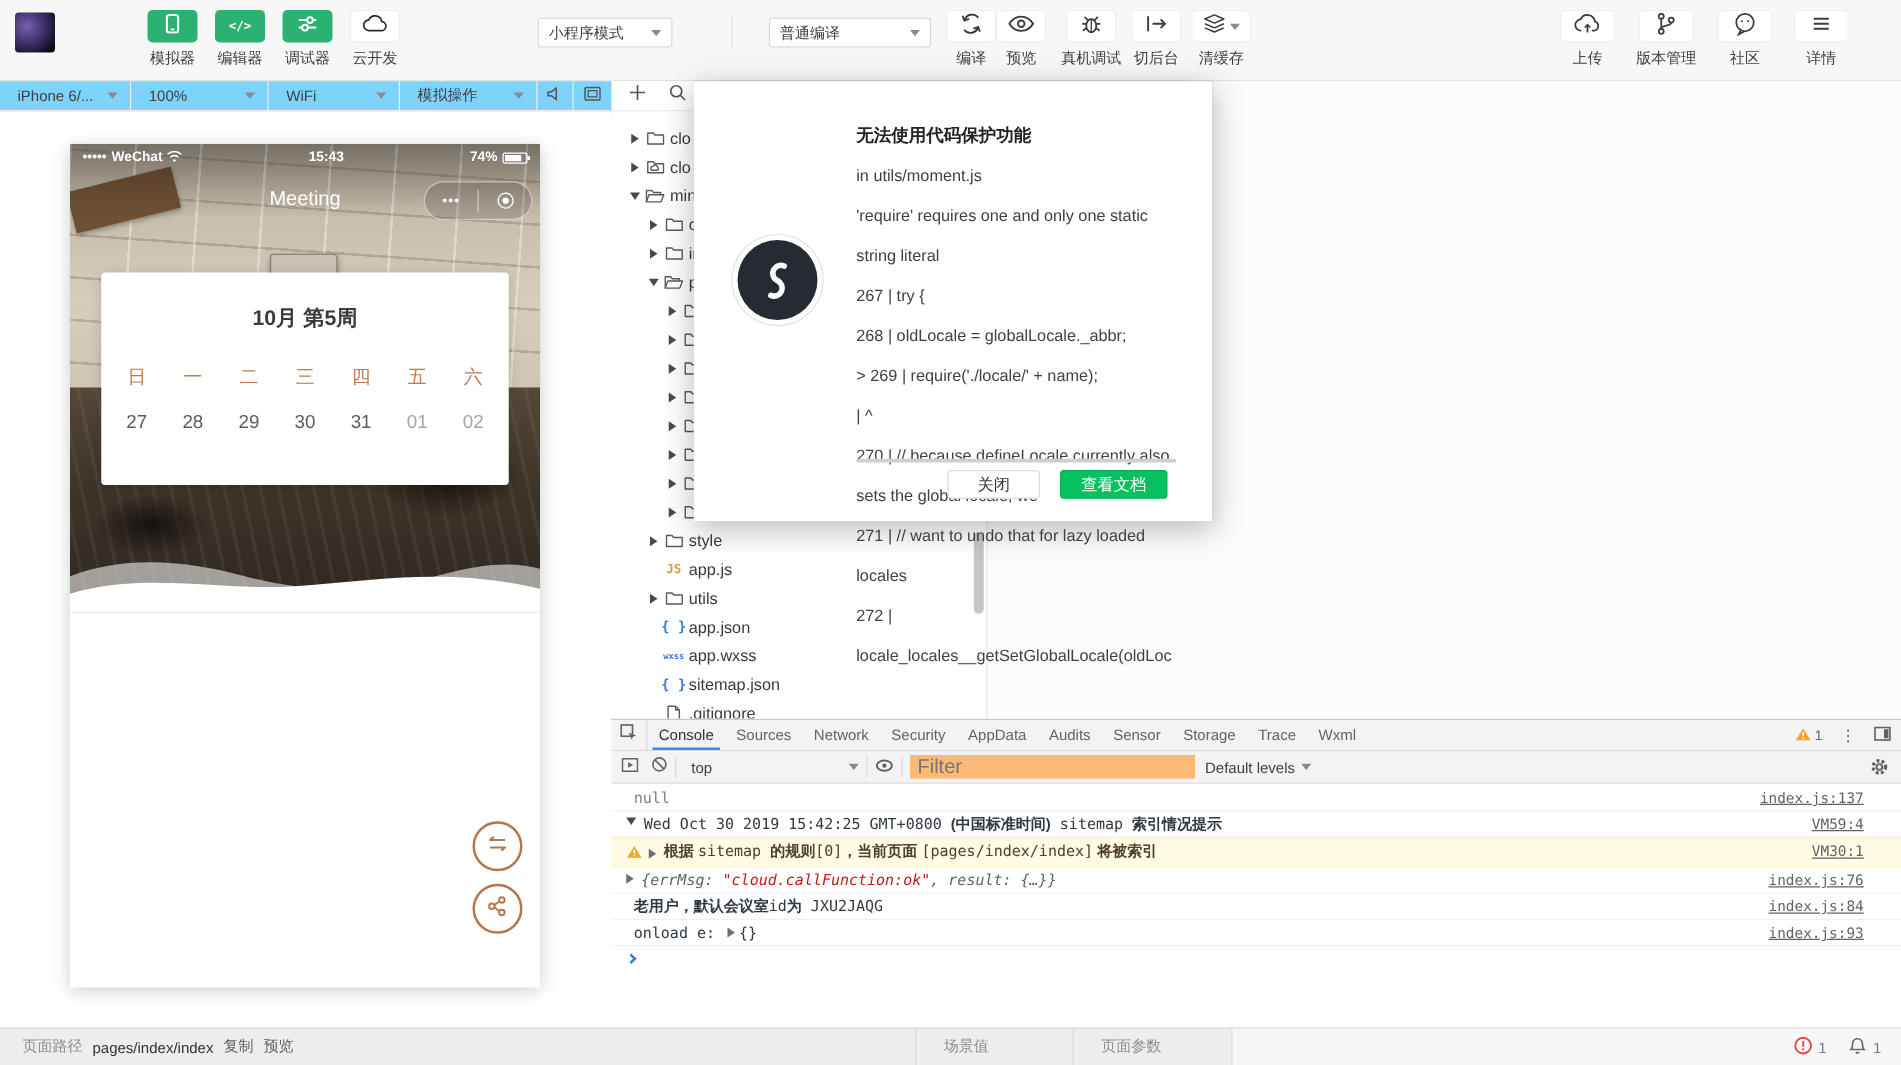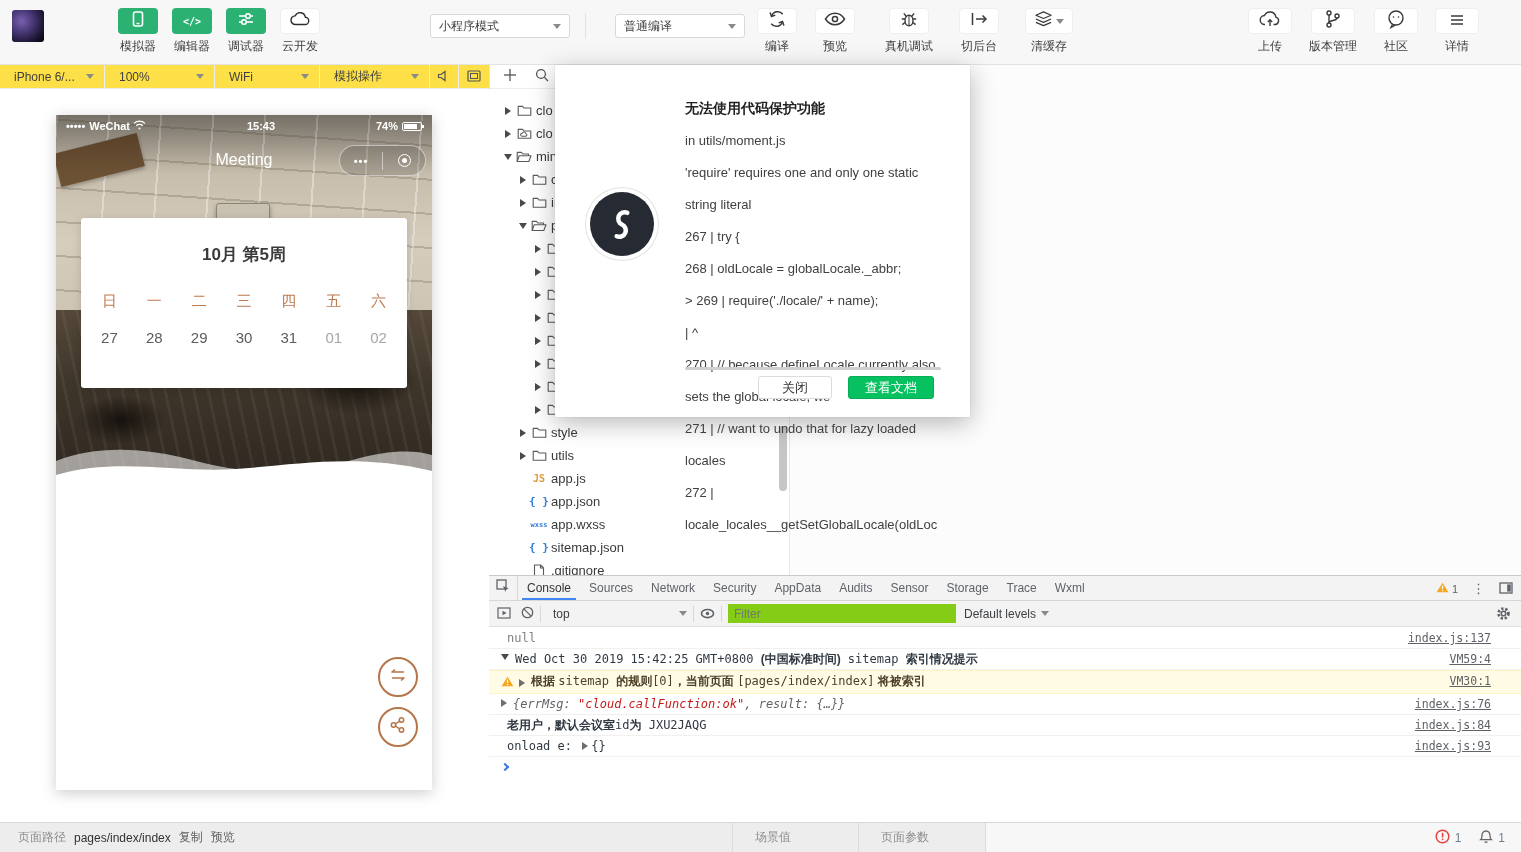--- a/index.html
+++ b/index.html
@@ -9,30 +9,30 @@
   
   .topbar{position:absolute;left:0;top:0;width:1521px;height:65px;background:#f7f7f7;border-bottom:1px solid #e3e3e3;}
   .avatar{position:absolute;left:12px;top:10px;width:32px;height:32px;border-radius:3px;
     background:radial-gradient(circle at 30% 35%,#7b5fb0 0%,#4b3a7a 35%,#1a1430 75%,#000 100%);}
   .toolbtn{display:flex;flex-direction:column;align-items:center;cursor:pointer;}
   .toolbtn .lbl{margin-top:4px;font-size:12px;color:#3f3f3f;white-space:nowrap;}
   .chip{width:40px;height:26px;border-radius:4px;display:flex;align-items:center;justify-content:center;}
   .chip.green{background:#2bb273;}
   .chip.white{background:#fff;border:1px solid #efefef;}
   .navgroup{position:absolute;left:118px;top:8px;display:flex;gap:14px;}
-  .actiongroup{position:absolute;left:757px;top:8px;display:flex;gap:18px;}
+  .actiongroup{position:absolute;left:757px;top:8px;display:flex;}
   .rightgroup{position:absolute;left:1248px;top:8px;display:flex;gap:17px;}
   .codechip{color:#fff;font-family:"DejaVu Sans Mono",monospace;font-size:10px;font-weight:bold;}
   .select{background:#fff;border:1px solid #d9d9d9;border-radius:3px;font-size:12px;color:#3f3f3f;
     display:flex;align-items:center;padding:0 8px;cursor:pointer;}
   .select .txt{flex:1;white-space:nowrap;overflow:hidden;}
   .caret{width:0;height:0;border-left:4px solid transparent;border-right:4px solid transparent;border-top:5px solid #8a8a8a;display:inline-block;}
   .vsep{position:absolute;width:1px;background:#e2e2e2;}
   
-  .simbar{position:absolute;left:0;top:65px;width:489px;height:24px;background:#fde047;border-bottom:1px solid #ececec;display:flex;}
+  .simbar{position:absolute;left:0;top:65px;width:489px;height:24px;background:#7dd3fc;border-bottom:1px solid #ececec;display:flex;}
   .simcell{height:100%;border-right:1px solid #ececec;display:flex;align-items:center;padding:0 10px 0 14px;font-size:12px;color:#3f3f3f;cursor:pointer;}
   .simcell .txt{flex:1;}
   .iconcell{width:29px;display:flex;align-items:center;justify-content:center;border-right:1px solid #ececec;cursor:pointer;}
   .treeheader{position:absolute;left:489px;top:65px;width:301px;height:24px;background:#fff;border-bottom:1px solid #eee;display:flex;align-items:center;gap:18px;padding-left:14px;}
   
   .phone{position:absolute;left:56px;top:115px;width:376px;height:675px;background:#fff;box-shadow:0 3px 14px rgba(0,0,0,.2);z-index:5;}
   .photo{position:absolute;left:0;top:0;width:376px;height:375px;overflow:hidden;}
   .ceiling{position:absolute;left:0;top:0;width:100%;height:56%;
     background:linear-gradient(180deg,#a29a8c 0%,#c6bcab 25%,#d6cdbd 60%,#cdc3b2 100%);}
   .ceiling:before{content:"";position:absolute;inset:0;
@@ -100,21 +100,21 @@
   .tab{padding:0 9px;display:flex;align-items:center;font-size:12px;color:#5f6368;cursor:pointer;position:relative;}
   .tab.active{color:#333;}
   .tab.active:after{content:"";position:absolute;left:4px;right:4px;bottom:0;height:2px;background:#4285f4;}
   .tabright{position:absolute;right:8px;top:0;height:25px;display:flex;align-items:center;gap:14px;}
   .warnbadge{display:flex;align-items:center;gap:3px;font-size:11px;color:#5f6368;cursor:pointer;}
   .vdots{color:#5f6368;font-size:13px;cursor:pointer;letter-spacing:0;line-height:10px;}
   .filterbar{position:absolute;left:0;top:25px;width:100%;height:26px;background:#f3f3f3;border-bottom:1px solid #e0e0e0;display:flex;align-items:center;}
   .fsep{width:1px;height:16px;background:#d7d7d7;margin:0 6px;}
   .ctxsel{display:flex;align-items:center;width:140px;font-size:12px;color:#3c4043;cursor:pointer;padding-left:6px;}
   .ctxsel .txt{flex:1;}
-  .filterinput{width:228px;height:19px;border:none;background:#84cc16;font-size:12px;color:#333;padding:0 6px;outline:none;}
+  .filterinput{width:228px;height:19px;border:none;background:#fdba74;font-size:16px;color:#333;padding:0 6px;outline:none;}
   .levels{display:flex;align-items:center;gap:5px;font-size:12px;color:#3c4043;margin-left:8px;cursor:pointer;}
   .gearbox{position:absolute;right:10px;display:flex;align-items:center;cursor:pointer;}
   .console{position:absolute;left:0;top:52px;width:100%;bottom:0;background:#fff;
     font-family:"DejaVu Sans Mono",monospace;font-size:12px;color:#303942;}
   .crow{display:flex;align-items:flex-start;padding:3px 30px 3px 12px;border-bottom:1px solid #f0f0f0;line-height:14px;}
   .crow.warn{background:#fffbe5;border-top:1px solid #fff5c2;border-bottom-color:#fff5c2;color:#4d4128;}
   .crow .gut{display:inline-flex;align-items:center;gap:5px;margin-right:6px;padding-top:2px;}
   .crow .content{flex:1;word-break:break-all;}
   .crow .srclink{margin-left:auto;padding-left:16px;color:#5f6368;text-decoration:underline;font-size:11.5px;cursor:pointer;white-space:nowrap;}
   .seg-cn{font-family:"Liberation Sans",sans-serif;font-weight:bold;}
@@ -170,21 +170,21 @@
     <div class="toolbtn">
       <div class="chip white">
           <span><svg width="20" height="14" viewBox="0 0 20 14">
               <path d="M5.5 12.5 a4.3 4.3 0 0 1 -.4-8.6 a5.4 5.4 0 0 1 10.3 1.4 a3.6 3.6 0 0 1 -.6 7.2 Z" fill="none" stroke="#2e2e2e" stroke-width="1.4" stroke-linejoin="round"></path>
             </svg></span>
         </div>
       <span class="lbl">云开发</span>
     </div>
   </div>
 
-  <div class="select abs" style="left:430px;top:14px;width:140px;height:24px;">
+  <div class="select abs" style="left:430px;top:14px;width:108px;height:24px;">
     <span class="txt">小程序模式</span>
       <i class="caret"></i>
   </div>
   <div class="vsep" style="left:585px;top:13px;height:26px;"></div>
   <div class="select abs" style="left:615px;top:14px;width:130px;height:24px;">
     <span class="txt">普通编译</span>
       <i class="caret"></i>
   </div>
 
   <div class="actiongroup">
@@ -574,36 +574,36 @@
           <i class="tri-r"></i>
         </span>
         <span class="ficon">
           <svg width="15" height="13" viewBox="0 0 15 13" fill="none" stroke="#5a5a5a" stroke-width="1.1" stroke-linejoin="round">
             <path d="M1.2 2.4 H5.6 L7 4 H13.8 V11.2 H1.2 Z"></path>
           </svg>
         </span>
         <span style="margin-left: 2px;">style</span>
       </div>
       <div class="trow" style="padding-left: 27px;">
+        <span class="arr"></span>
+        <span class="ficon">
+          <span class="fi fi-js">JS</span>
+        </span>
+        <span style="margin-left: 2px;">app.js</span>
+      </div>
+      <div class="trow" style="padding-left: 27px;">
         <span class="arr">
           <i class="tri-r"></i>
         </span>
         <span class="ficon">
           <svg width="15" height="13" viewBox="0 0 15 13" fill="none" stroke="#5a5a5a" stroke-width="1.1" stroke-linejoin="round">
             <path d="M1.2 2.4 H5.6 L7 4 H13.8 V11.2 H1.2 Z"></path>
           </svg>
         </span>
         <span style="margin-left: 2px;">utils</span>
-      </div>
-      <div class="trow" style="padding-left: 27px;">
-        <span class="arr"></span>
-        <span class="ficon">
-          <span class="fi fi-js">JS</span>
-        </span>
-        <span style="margin-left: 2px;">app.js</span>
       </div>
       <div class="trow" style="padding-left: 27px;">
         <span class="arr"></span>
         <span class="ficon">
           <span class="fi fi-json">{ }</span>
         </span>
         <span style="margin-left: 2px;">app.json</span>
       </div>
       <div class="trow" style="padding-left: 27px;">
         <span class="arr"></span>

